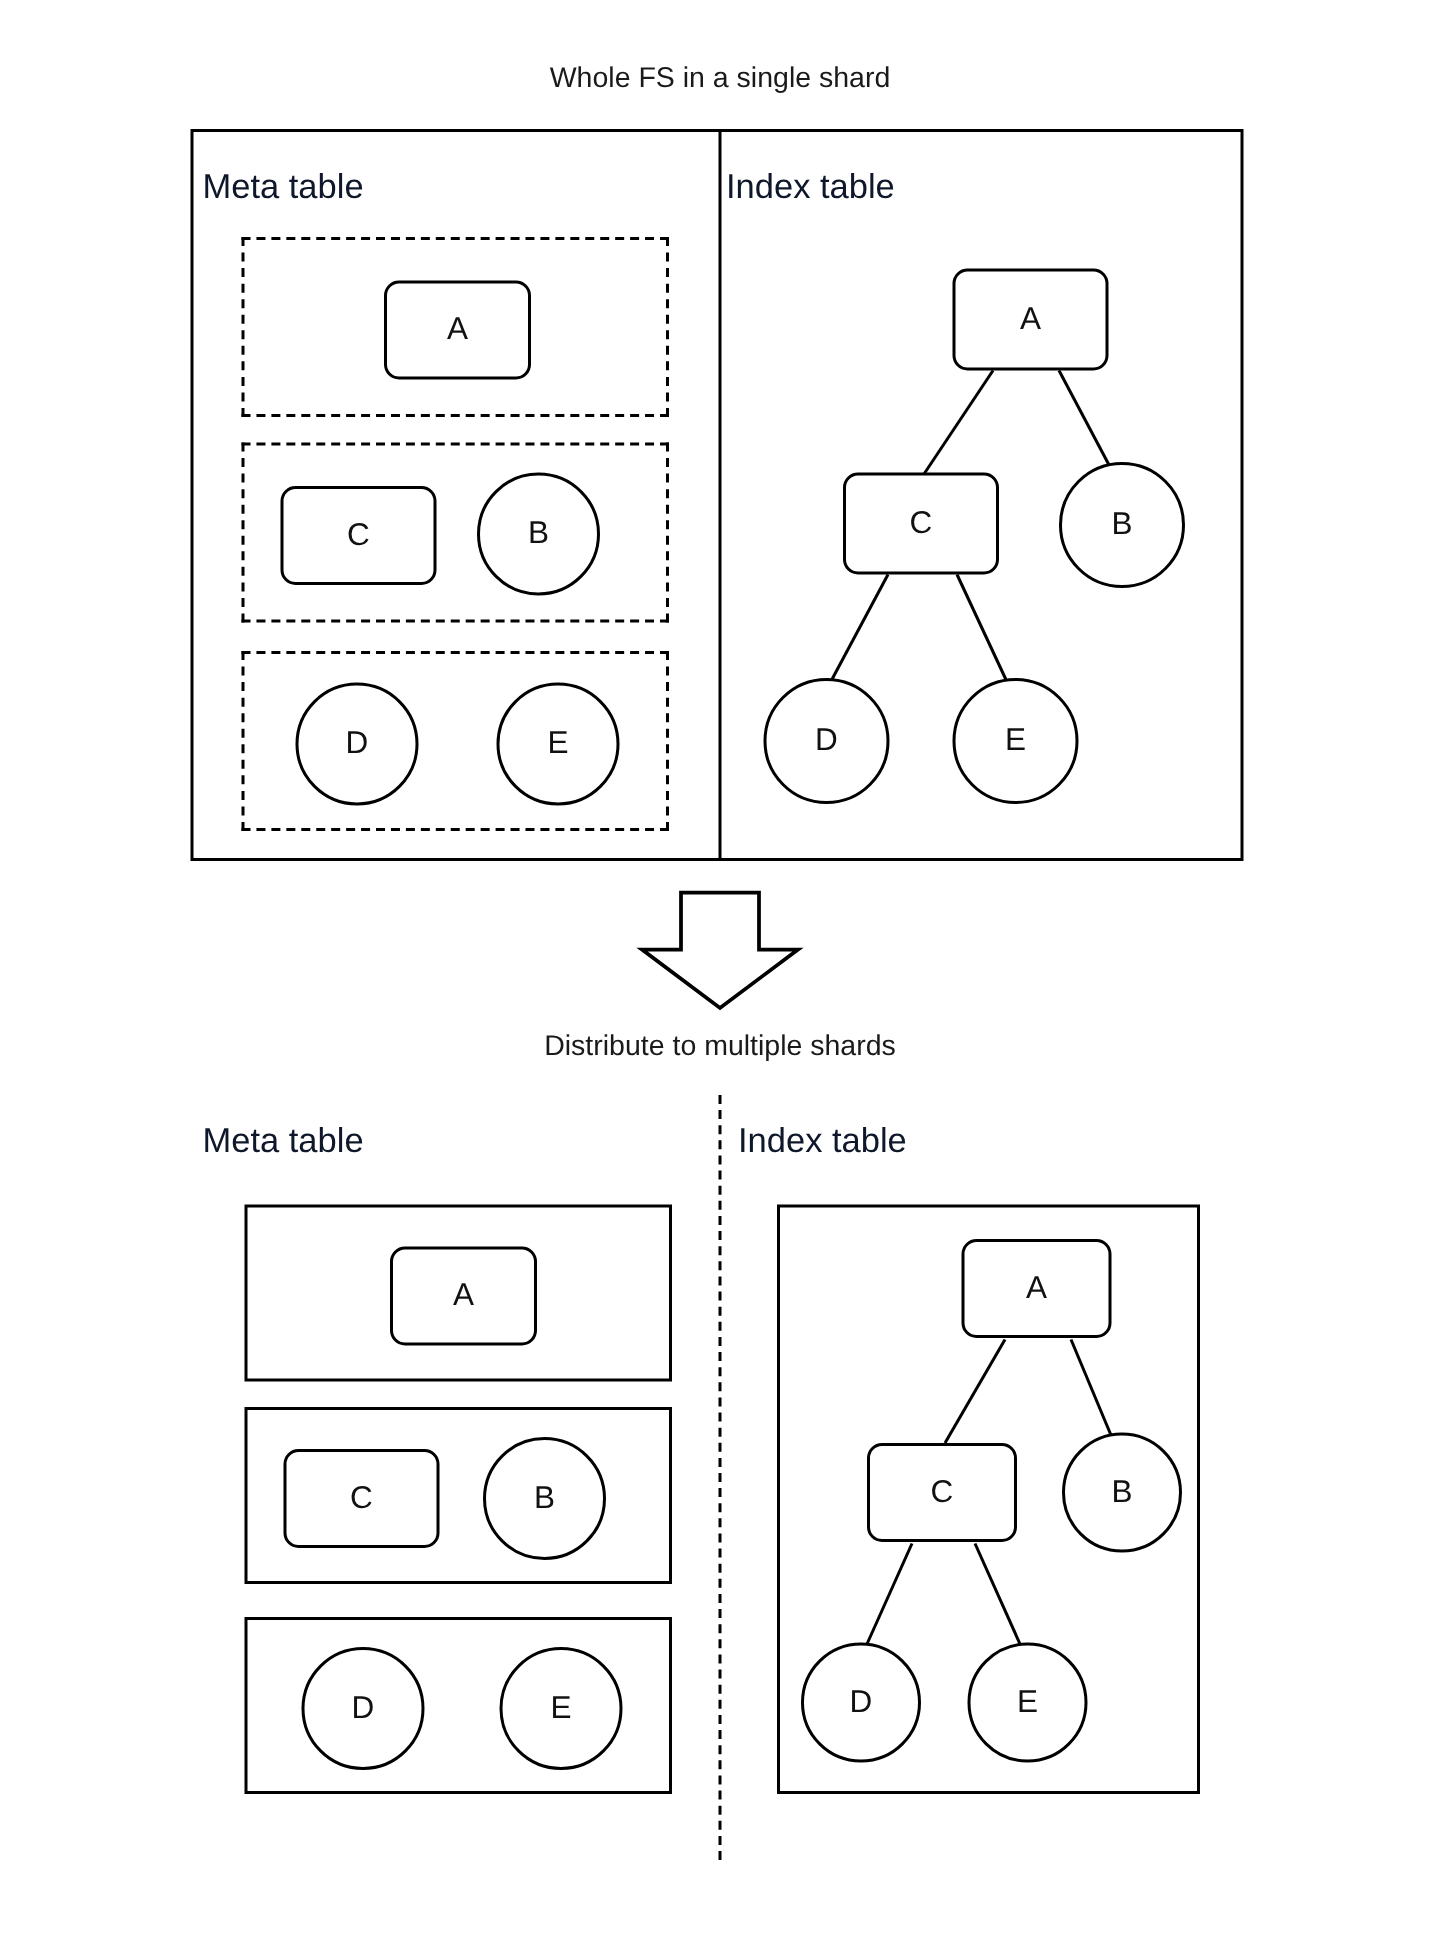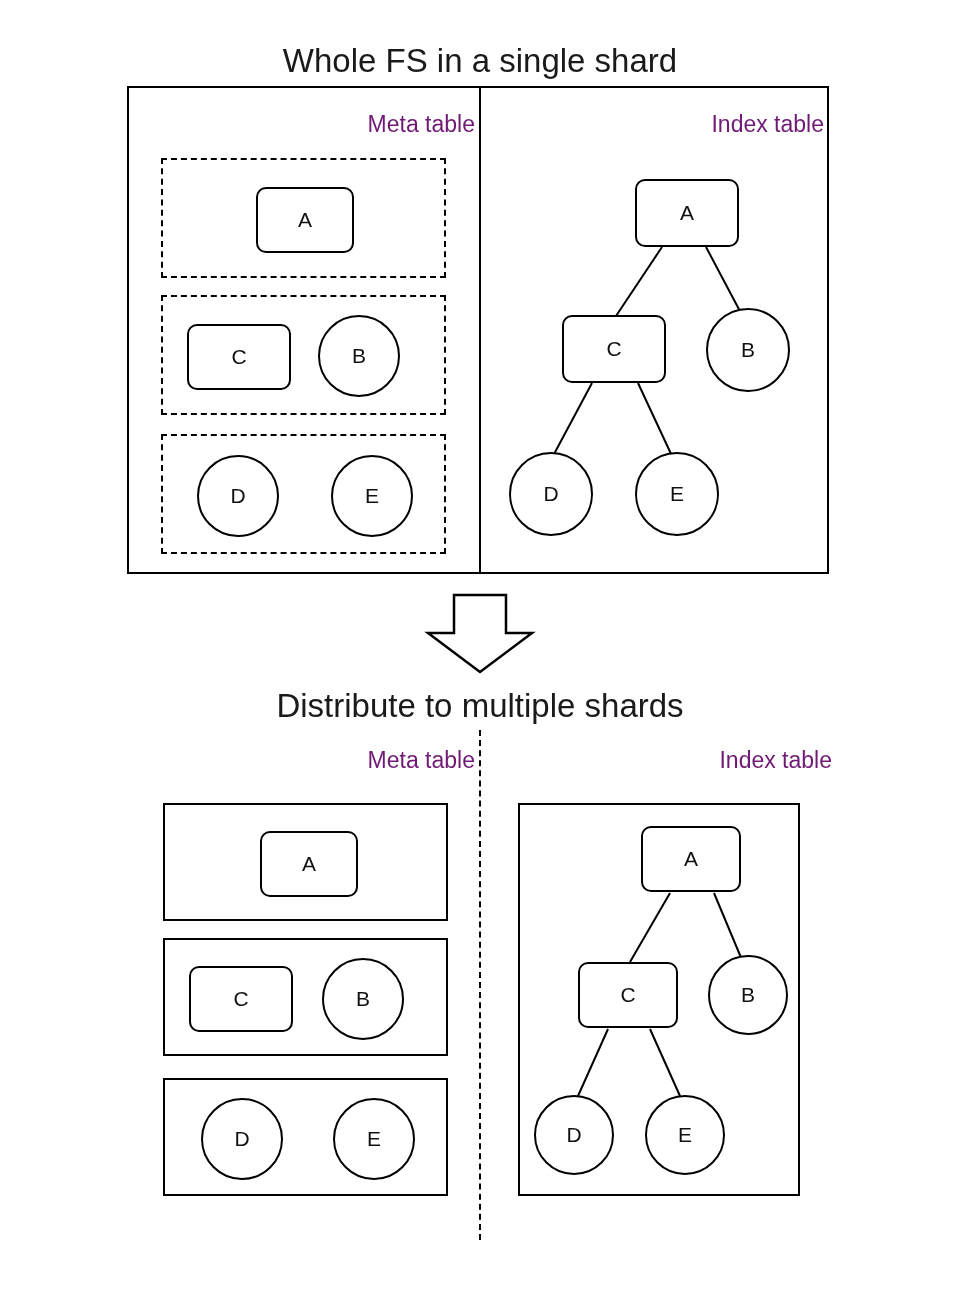--- a/index.html
+++ b/index.html
@@ -19,28 +19,28 @@
     position: absolute;
     left: 0;
     top: 0;
     width: 960px;
     height: 1298px;
   }
   .abs { position: absolute; }
 
   .title-text {
     text-align: center;
-    font-size: 33px;
+    font-size: 19px;
     color: #1a1a1a;
     white-space: nowrap;
   }
   .section-label {
-    text-align: right;
+    text-align: left;
     font-size: 23px;
-    color: #701a75;
+    color: #0f172a;
     white-space: nowrap;
   }
 
   .outer-box {
     border: 2.5px solid #000000;
     box-sizing: border-box;
     background: transparent;
   }
   .dashed-group {
     border: 2.5px dashed #000000;

